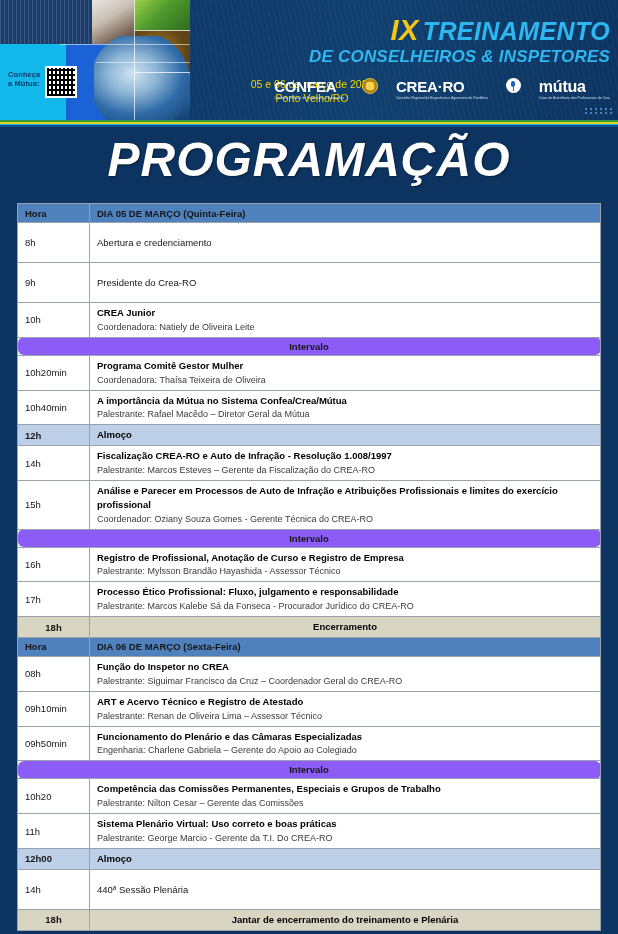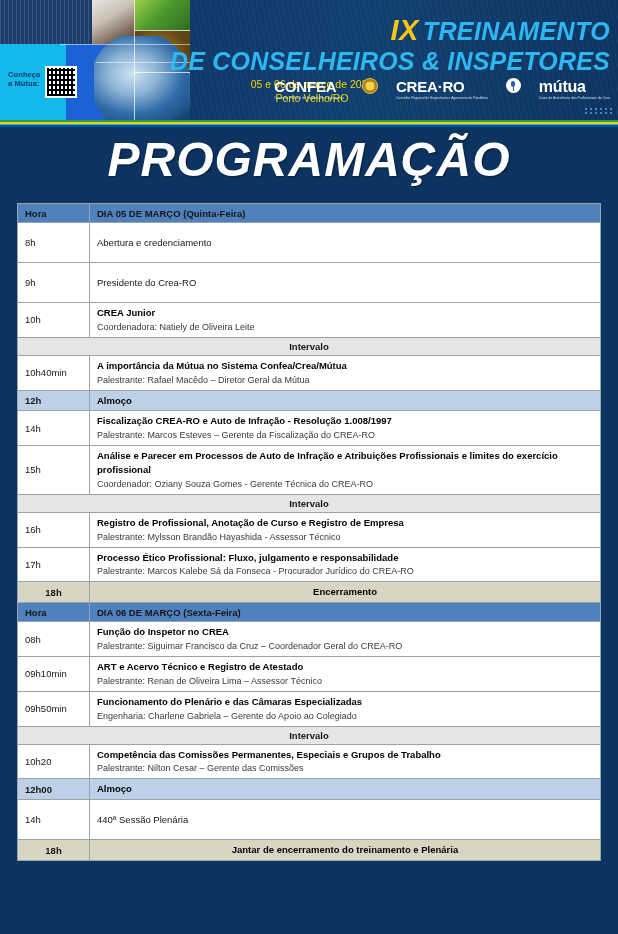--- a/index.html
+++ b/index.html
@@ -114,21 +114,21 @@
   .ttl-wrap {
     position: absolute; right: 8px; top: 16px; text-align: right; z-index: 6;
   }
   .ttl-line1 {
     font-size: 25px; font-weight: bold; font-style: italic;
     color: #2eb7f0; letter-spacing: .4px; line-height: 1;
     white-space: nowrap;
   }
   .ttl-rom { color: #f5c518; font-size: 29px; margin-right: 4px; }
   .ttl-line2 {
-    font-size: 25px; font-weight: bold; font-style: italic;
+    font-size: 17px; font-weight: bold; font-style: italic;
     color: #2eb7f0; letter-spacing: .2px; line-height: 1.15;
     white-space: nowrap; margin-top: 2px;
   }
   .date-block {
     position: absolute; left: 237px; top: 78px; width: 150px;
     text-align: center; color: #f5d800;
     font-size: 10.5px; font-weight: normal; line-height: 1.3; z-index: 6;
   }
   .logos {
     position: absolute; right: 8px; top: 78px; z-index: 6;
@@ -221,26 +221,27 @@
     color: #000;
     line-height: 1.45;
   }
   .sess-speaker {
     font-size: 9px;
     color: #3a3a3a;
     line-height: 1.45;
     margin-top: 1px;
   }
   .r-break td {
-    background: #e5e5e5;
+    background: #8b5cf6;
     text-align: center;
     font-weight: bold;
     font-size: 9.5px;
     color: #1a1a1a;
     height: 17px;
+    border-radius: 6px;
   }
   .r-lunch td { background: #bdd0e7; font-weight: bold; height: 17px; }
   .r-tan td   { background: #d9d5c3; font-weight: bold; height: 17px; text-align: center; }
   .r-plain td { height: 40px; }
 
   .bold-cell { font-weight: bold; }
 </style>
 </head>
 <body>
 
@@ -346,20 +347,27 @@
           <td class="cell-time">10h</td>
           <td>
             <div class="sess-title">CREA Junior</div>
             <div class="sess-speaker">Coordenadora: Natiely de Oliveira Leite</div>
           </td>
         </tr>
         <tr class="r-break">
           <td colspan="2">Intervalo</td>
         </tr>
         <tr class="">
+          <td class="cell-time">10h20min</td>
+          <td>
+            <div class="sess-title">Programa Comitê Gestor Mulher</div>
+            <div class="sess-speaker">Coordenadora: Thaísa Teixeira de Oliveira</div>
+          </td>
+        </tr>
+        <tr class="">
           <td class="cell-time">10h40min</td>
           <td>
             <div class="sess-title">A importância da Mútua no Sistema Confea/Crea/Mútua</div>
             <div class="sess-speaker">Palestrante: Rafael Macêdo – Diretor Geral da Mútua</div>
           </td>
         </tr>
         <tr class="r-lunch">
           <td class="cell-time bold-cell">12h</td>
           <td>
             <div class="sess-title">Almoço</div>
@@ -430,20 +438,27 @@
         <tr class="r-break">
           <td colspan="2">Intervalo</td>
         </tr>
         <tr class="">
           <td class="cell-time">10h20</td>
           <td>
             <div class="sess-title">Competência das Comissões Permanentes, Especiais e Grupos de Trabalho</div>
             <div class="sess-speaker">Palestrante: Nilton Cesar – Gerente das Comissões</div>
           </td>
         </tr>
+        <tr class="">
+          <td class="cell-time">11h</td>
+          <td>
+            <div class="sess-title">Sistema Plenário Virtual: Uso correto e boas práticas</div>
+            <div class="sess-speaker">Palestrante: George Marcio - Gerente da T.I. Do CREA-RO</div>
+          </td>
+        </tr>
         <tr class="r-lunch">
           <td class="cell-time bold-cell">12h00</td>
           <td>
             <div class="sess-title">Almoço</div>
           </td>
         </tr>
         <tr class="r-plain">
           <td class="cell-time">14h</td>
           <td>
             <div> 440ª Sessão Plenária</div>

